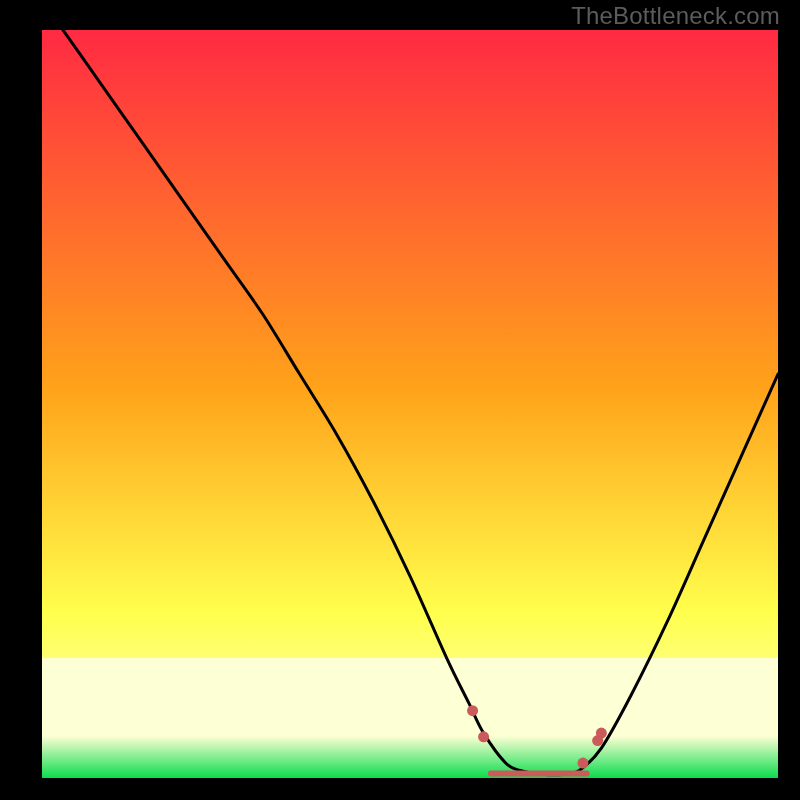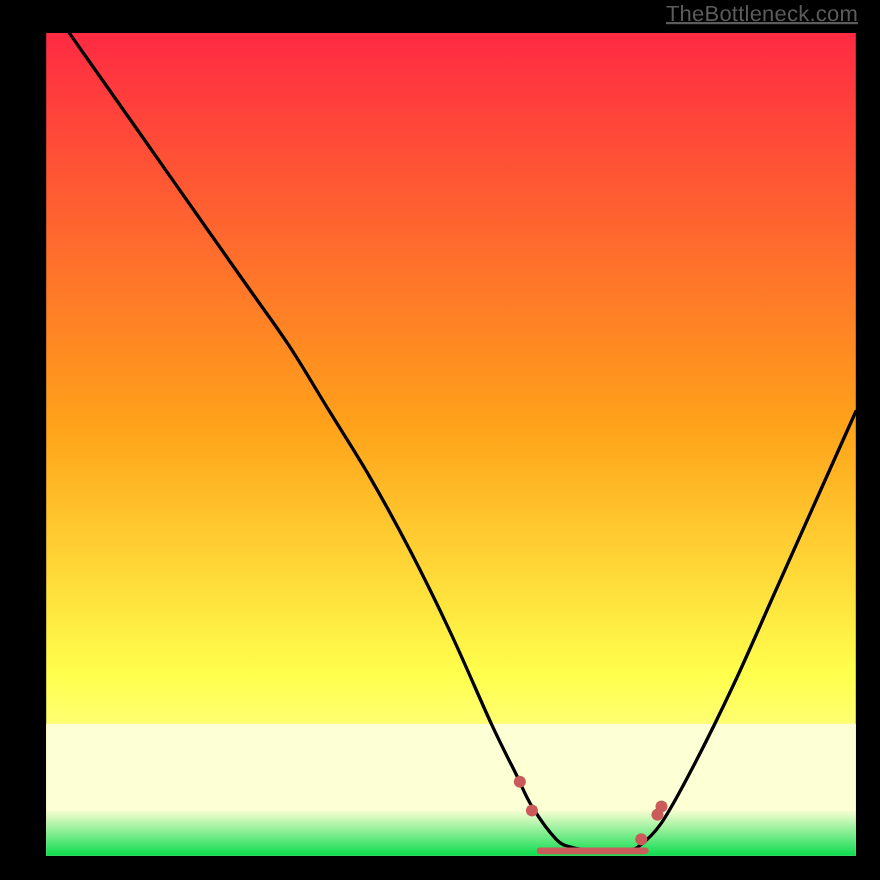--- a/index.html
+++ b/index.html
@@ -37,25 +37,24 @@
     top: 0;
     width: 800px;
     height: 800px;
     pointer-events: none;
   }
   .watermark {
     position: absolute;
     top: 2px;
     right: 20px;
     color: #5c5c5c;
-    font-size: 20px;
+    font-size: 24px;
     font-weight: 500;
     letter-spacing: 0.2px;
     user-select: none;
-    text-decoration: underline;
   }
 </style>
 </head>
 <body>
 
 <div class="frame">
   <div class="gradient-area" id="gradient-area" style="left: 42px; top: 30px; width: 736px; height: 748px;">
     <div class="grad1" id="grad1" style="background: linear-gradient(rgb(255, 42, 67) 0%, rgb(255, 163, 26) 48%, rgb(255, 255, 77) 78%, rgb(253, 255, 212) 100%);"></div>
     <div class="grad2" id="grad2" style="top: 84%; height: 16%; background: linear-gradient(rgb(253, 255, 212) 0%, rgb(253, 255, 212) 65%, rgb(11, 220, 78) 100%);"></div>
   </div>

